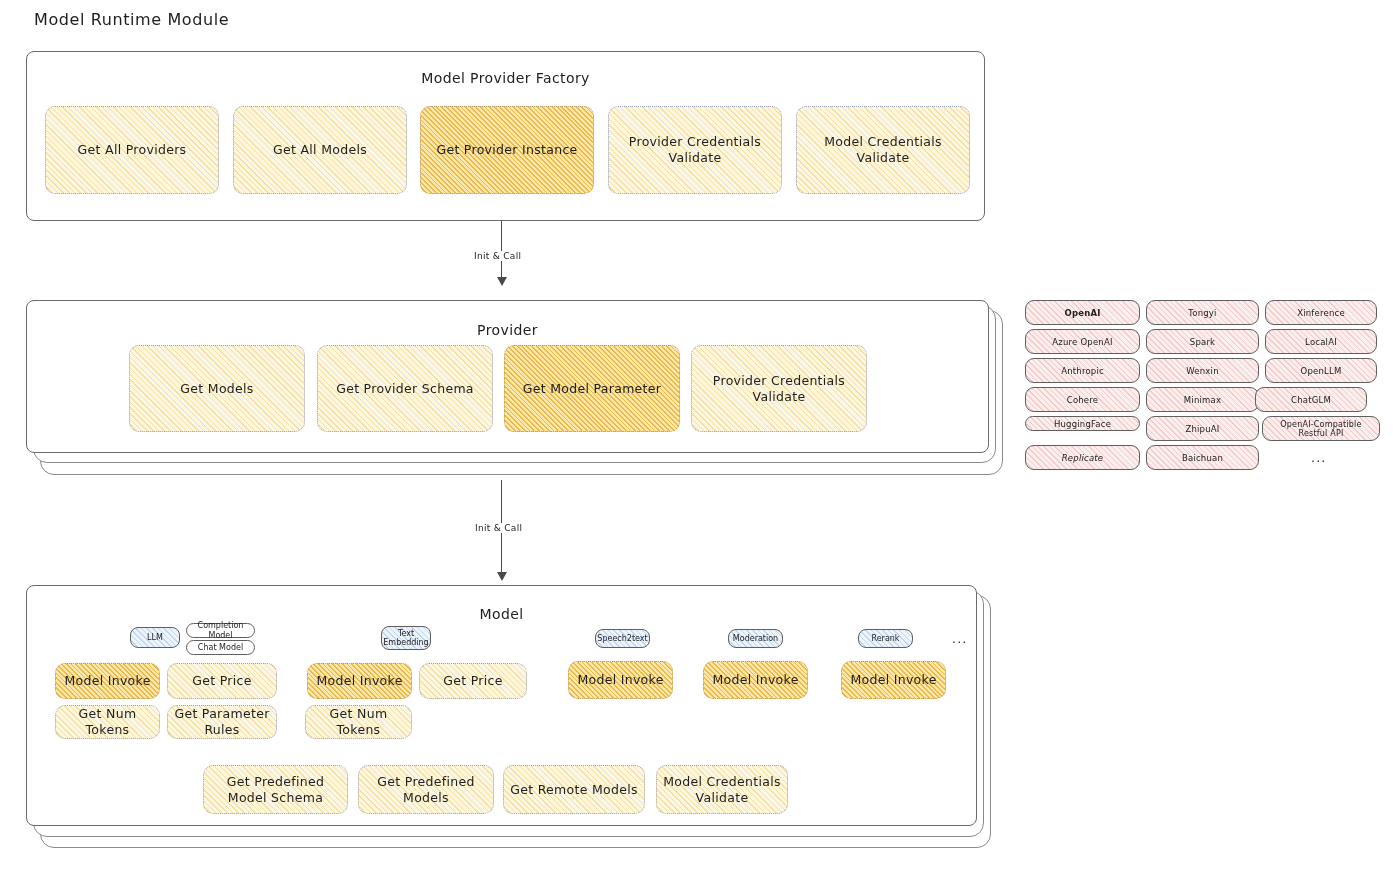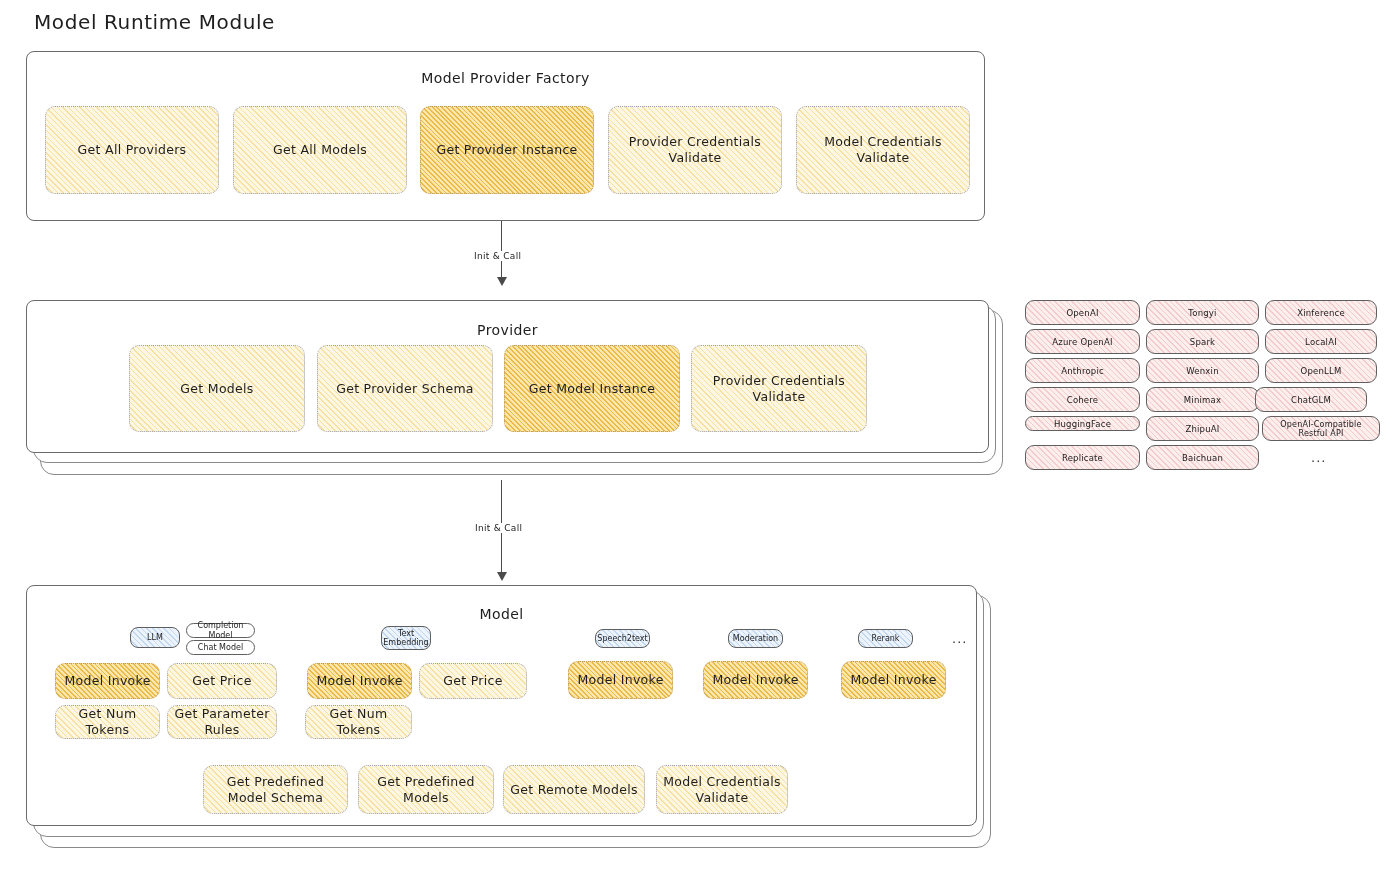--- a/index.html
+++ b/index.html
@@ -6,21 +6,21 @@
   body{
     width:1393px;height:880px;background:#ffffff;
     font-family:"DejaVu Sans","Liberation Sans",sans-serif;
     color:#1e1e1e;overflow:hidden;position:relative;
   }
   .canvas{position:absolute;left:0;top:0;width:1393px;height:880px;}
 
   
   #page-title{
     position:absolute;left:34px;top:10px;
-    font-size:20px;letter-spacing:.6px;color:#1e1e1e;
+    font-size:16px;letter-spacing:.6px;color:#1e1e1e;
   }
 
   
   .container{
     position:absolute;
     border:1.3px solid #6b6b6b;
     border-radius:8px;
     background:#ffffff;
     box-sizing:border-box;
   }
@@ -143,42 +143,42 @@
     <div class="container-title" style="top:21px;">Provider</div>
   </div>
 
   <div class="card hatch-light" style="left:129px;top:345px;width:176px;height:87px;">
     <span>Get Models</span>
   </div>
   <div class="card hatch-light" style="left:317px;top:345px;width:176px;height:87px;">
     <span>Get Provider Schema</span>
   </div>
   <div class="card hatch-strong" style="left:504px;top:345px;width:176px;height:87px;">
-    <span>Get Model Instance</span>
+    <span>Get Model Parameter</span>
   </div>
   <div class="card hatch-light" style="left:691px;top:345px;width:176px;height:87px;">
     <span>Provider Credentials Validate</span>
   </div>
 
-  <div class="provider-chip hatch-pink" style="left:1025px;top:300px;width:115px;height:25px;">
+  <div class="provider-chip hatch-pink" style="left:1025px;top:300px;width:115px;height:25px;font-weight:bold;">
     <span>OpenAI</span>
     </div>
   <div class="provider-chip hatch-pink" style="left:1025px;top:329px;width:115px;height:25px;">
     <span>Azure OpenAI</span>
     </div>
   <div class="provider-chip hatch-pink" style="left:1025px;top:358px;width:115px;height:25px;">
     <span>Anthropic</span>
     </div>
   <div class="provider-chip hatch-pink" style="left:1025px;top:387px;width:115px;height:25px;">
     <span>Cohere</span>
     </div>
   <div class="provider-chip hatch-pink" style="left:1025px;top:416px;width:115px;height:15px;">
     <span>HuggingFace</span>
     </div>
-  <div class="provider-chip hatch-pink" style="left:1025px;top:445px;width:115px;height:25px;">
+  <div class="provider-chip hatch-pink" style="left:1025px;top:445px;width:115px;height:25px;font-style:italic;">
     <span>Replicate</span>
     </div>
 
   <div class="provider-chip hatch-pink" style="left:1146px;top:300px;width:113px;height:25px;">
     <span>Tongyi</span>
     </div>
   <div class="provider-chip hatch-pink" style="left:1146px;top:329px;width:113px;height:25px;">
     <span>Spark</span>
     </div>
   <div class="provider-chip hatch-pink" style="left:1146px;top:358px;width:113px;height:25px;">

